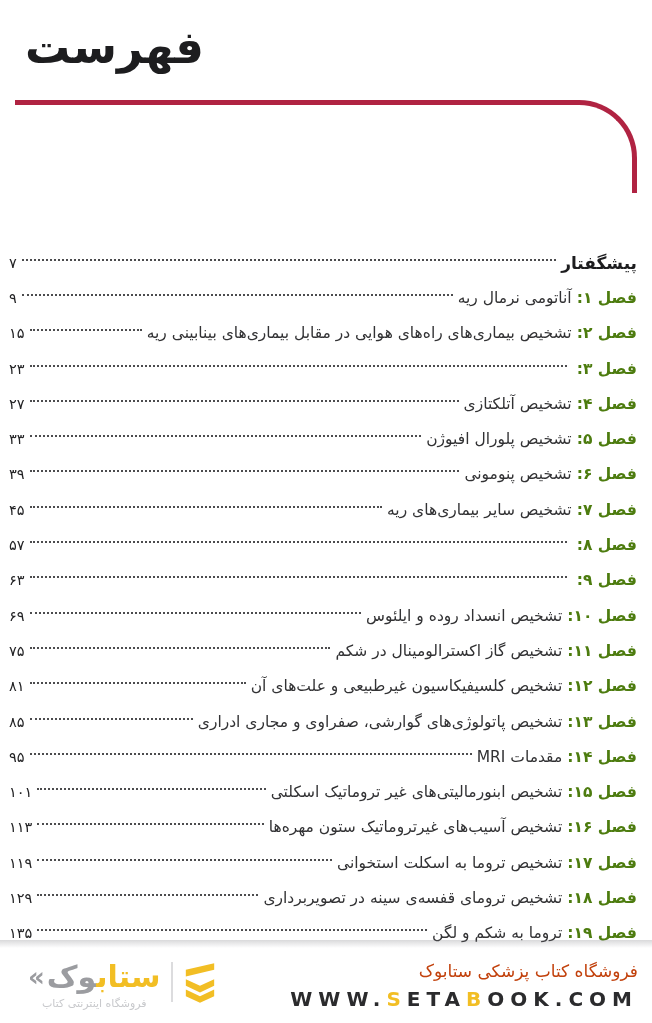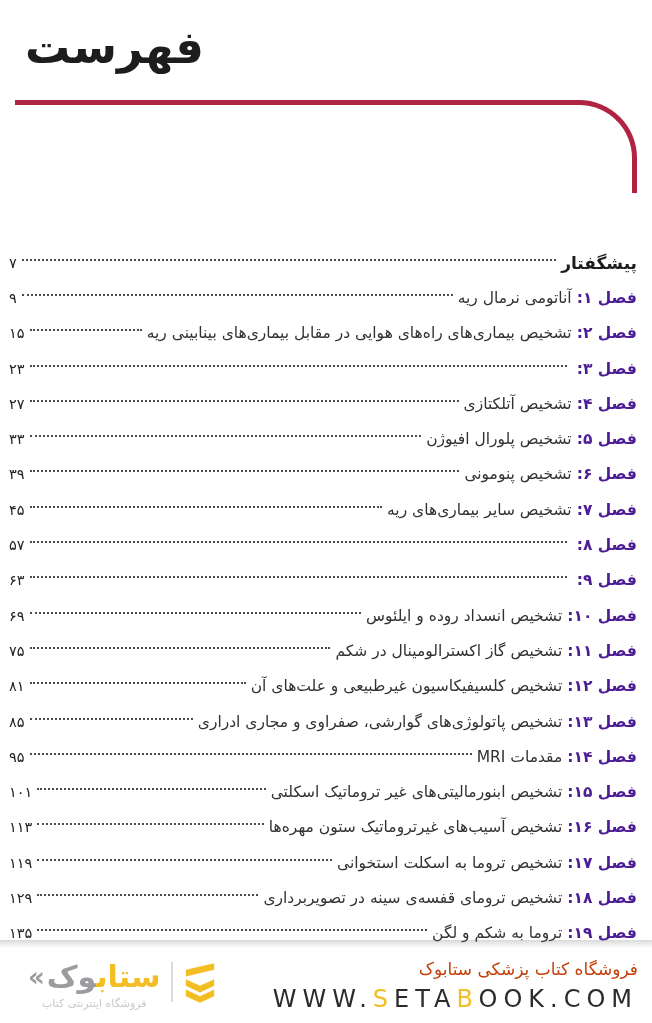--- a/index.html
+++ b/index.html
@@ -31,21 +31,21 @@
   .toc-row{
     display:flex; align-items:center;
     height:35.3px;
     font-size:15.5px;
   }
   .preface-label{
     font-weight:bold; color:#1d1d1f; font-size:17px;
     white-space:nowrap;
   }
   .chap-label{
-    font-weight:bold; color:#4c1d95;
+    font-weight:bold; color:#4d7c0f;
     white-space:nowrap; margin-left:5px;
   }
   .chap-title{
     color:#323234; white-space:nowrap;
   }
   .dots{
     flex:1 1 auto;
     border-bottom:2.5px dotted #4c4c4e;
     margin:0 5px;
     transform:translateY(-3px);
@@ -84,21 +84,21 @@
   }
   .logo-divider{
     width:2px; height:40px; background:#dcdcde; margin:0 10px 8px 10px;
   }
   .chevron-wrap{ display:flex; align-items:center; margin-bottom:6px; }
   .site-block{ text-align:right; direction:rtl; }
   .store-line{
     font-size:17px; color:#c2410c; font-weight:500; margin-bottom:6px;
   }
   .www-line{
-    direction:ltr; font-size:24px; font-weight:normal; color:#2b2b2d;
+    direction:ltr; font-size:20px; font-weight:bold; color:#2b2b2d;
     letter-spacing:6px; white-space:nowrap;
   }
   .www-line .accent{ color:#f2be24; }
 </style>
 </head>
 <body>
 
 <div class="page-title">فهرست</div>
 <div class="header-rule"></div>
 

